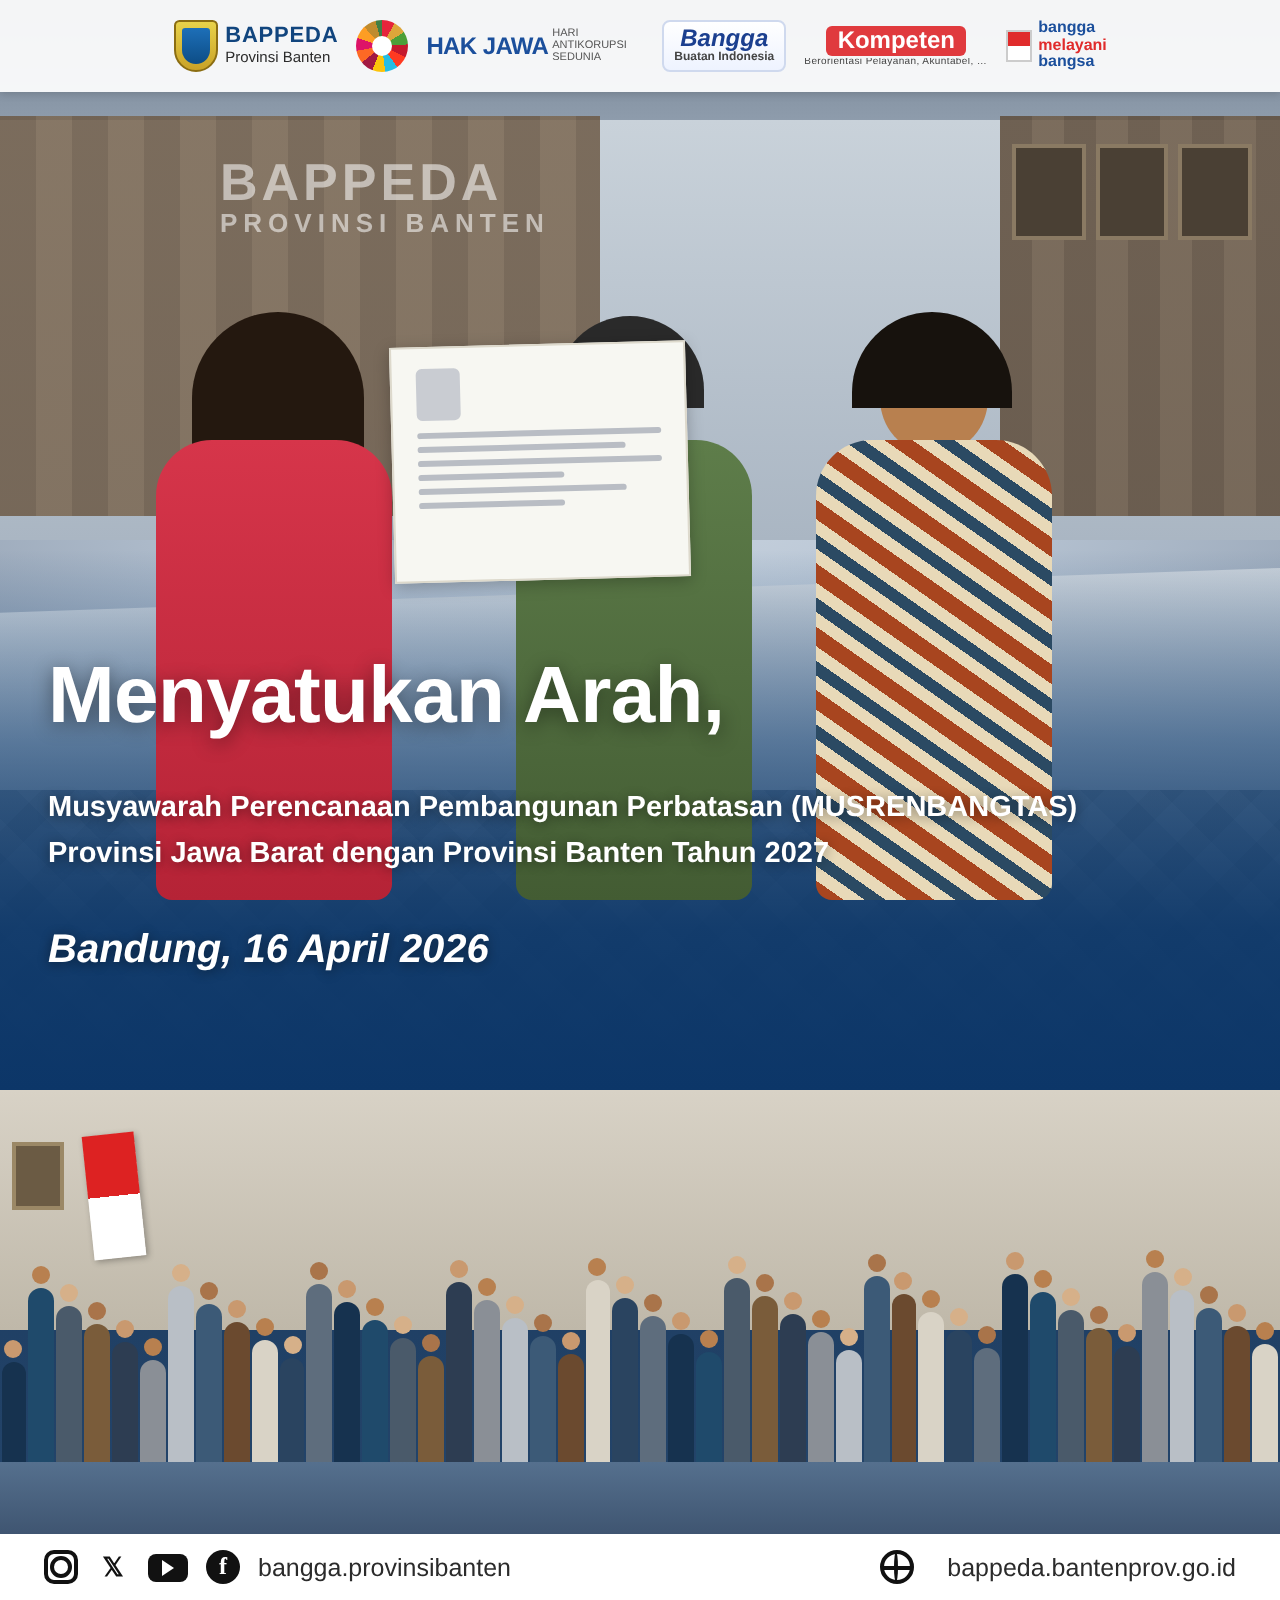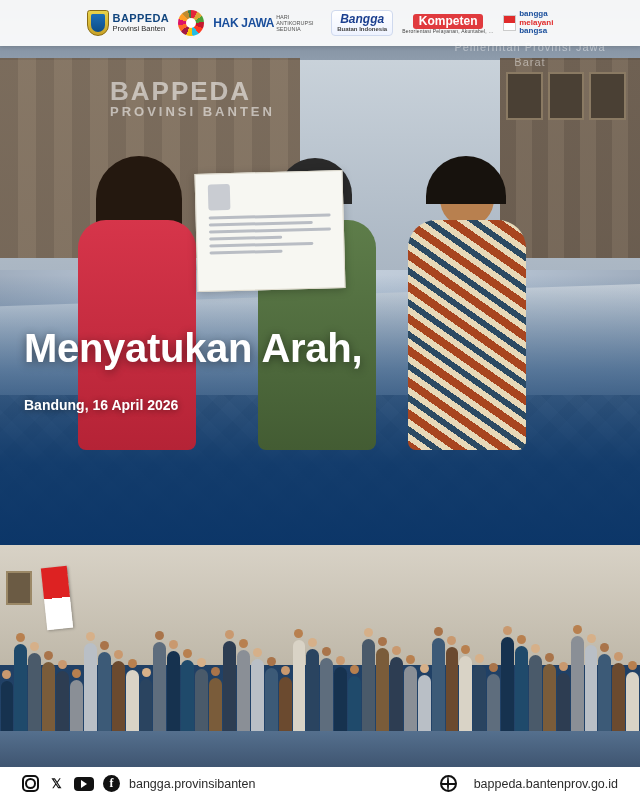--- a/index.html
+++ b/index.html
@@ -167,22 +167,23 @@
   .main-title {
     font-size:40px; font-weight:bold; line-height:1.16;
     text-shadow:0 2px 10px rgba(0,0,0,.45);
     letter-spacing:-.3px;
   }
   .subtitle {
     margin-top:22px; font-size:14.5px; font-weight:bold; line-height:1.55;
     text-shadow:0 1px 6px rgba(0,0,0,.45);
   }
   .event-date {
-    margin-top:26px; font-size:14px; font-weight:bold;
+    margin-top:26px; font-size:20px; font-weight:bold;
     text-shadow:0 1px 6px rgba(0,0,0,.45);
+    font-style:italic;
   }
 
   
   .photo-bottom {
     position:absolute; left:0; top:545px; width:640px; height:222px; overflow:hidden;
     background:linear-gradient(#1b3a5e,#24456b);
   }
   .bp-wall {
     position:absolute;top:0;left:0;width:640px;height:120px;
     background:linear-gradient(#d8d2c6,#bfb8a9);
@@ -244,21 +245,20 @@
     <div class="room-ceiling"></div>
     <div class="room-backwall"></div>
     <div class="wood-panel"></div>
     <div class="wood-panel right"></div>
 
     <div class="wall-logo">
       <div>BAPPEDA</div>
       <div style="font-size:13px;letter-spacing:3px;">PROVINSI BANTEN</div>
     </div>
 
-    <div class="wall-text-right">Pemerintah Provinsi Jawa Barat</div>
 
     <div class="frames">
       <i></i>
       <i></i>
       <i></i>
     </div>
 
     <div class="stage-table"></div>
     <div class="floor">
       <div class="carpet-pattern"></div>
@@ -326,20 +326,24 @@
         <em>melayani</em>
         <span>bangsa</span>
       </span>
     </div>
   </div>
 
   <div class="title-block">
     <div class="main-title">
       <div>Menyatukan Arah,</div>
     </div>
+    <div class="subtitle">
+      <div>Musyawarah Perencanaan Pembangunan Perbatasan (MUSRENBANGTAS)</div>
+      <div>Provinsi Jawa Barat dengan Provinsi Banten Tahun 2027</div>
+    </div>
     <div class="event-date">Bandung, 16 April 2026</div>
   </div>
 
   <div class="photo-bottom">
     <div class="bp-wall"></div>
     <div class="bp-frame"></div>
     <div class="bp-flag"></div>
     <div class="bp-crowd" id="crowd">
         <span style="height: 52px; background: rgb(22, 50, 79);">
           <span style="display: block; width: 9px; height: 9px; border-radius: 50%; background: rgb(201, 153, 111); margin: -11px auto 0px;"></span>

